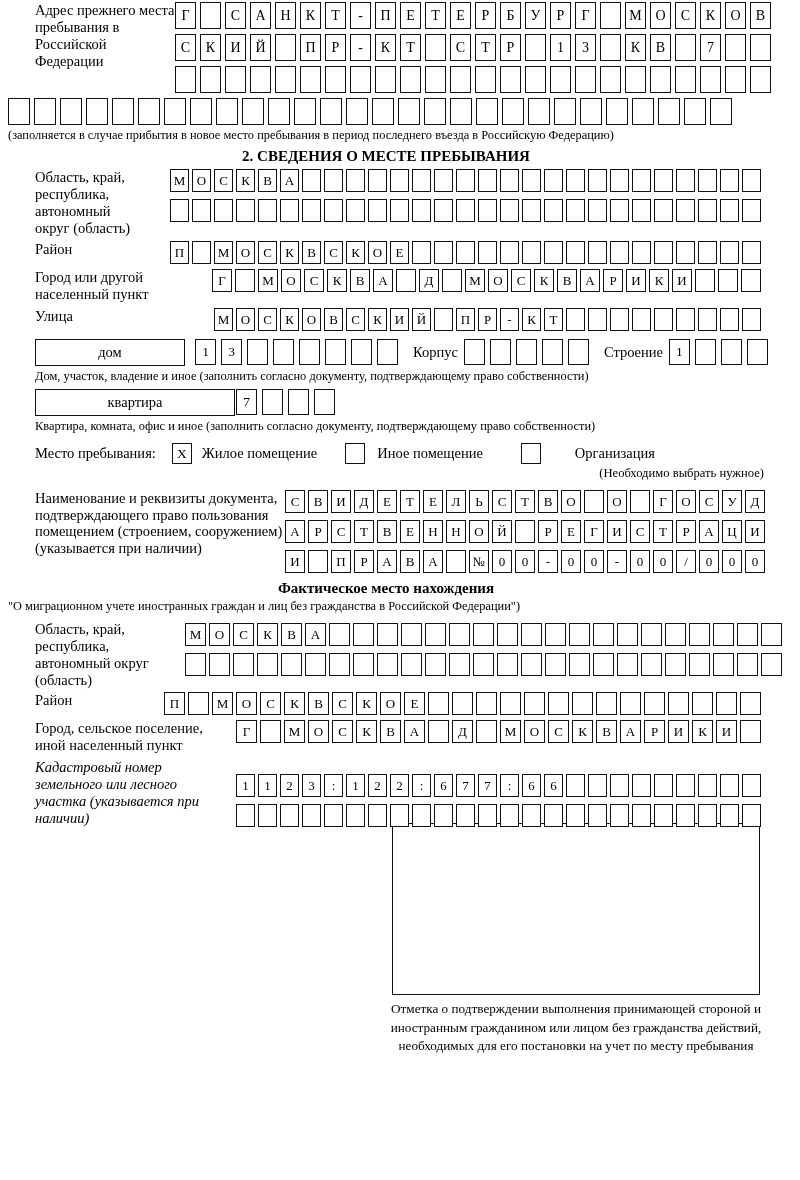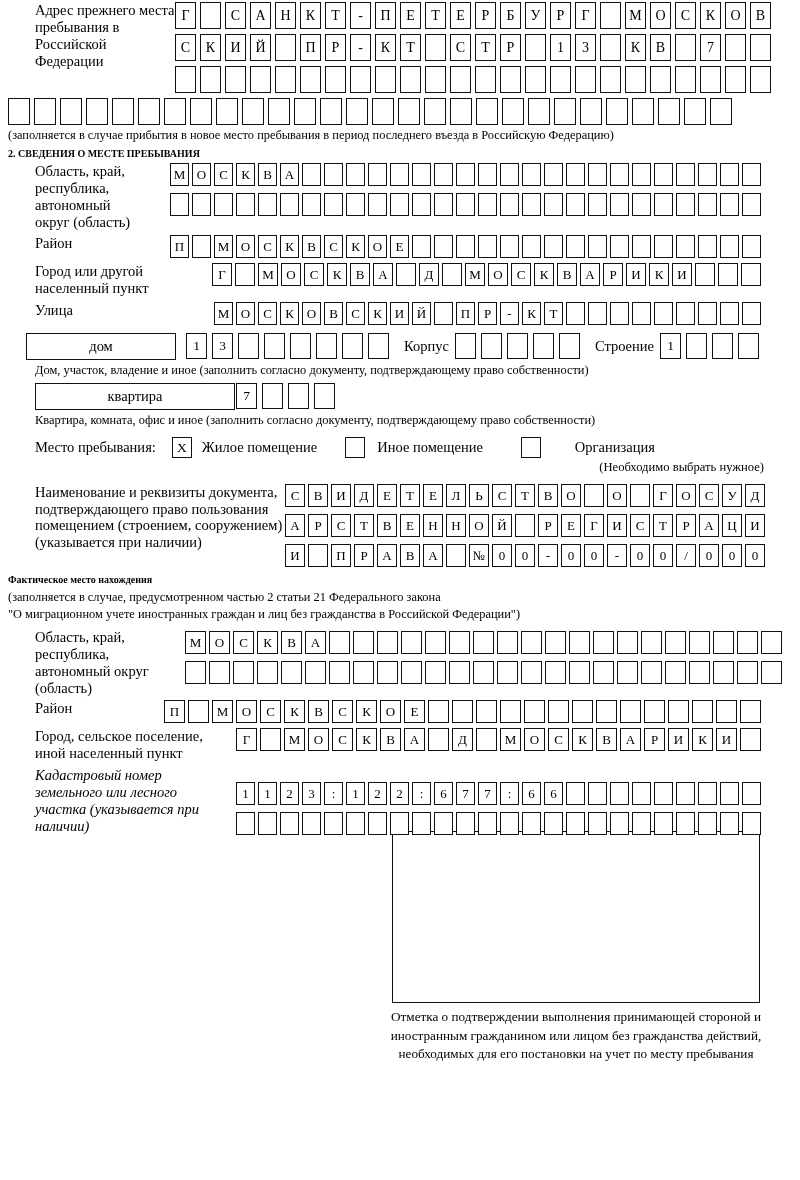--- a/index.html
+++ b/index.html
@@ -25,24 +25,24 @@
   .cells-s  .cell{width:19px;height:23px;margin-right:3px;}
   .cells-w  .cell{width:21px;height:23px;margin-right:3px;}
   .cells-d  .cell{width:20px;height:23px;margin-right:3px;}
   .cells-h  .cell{width:21px;height:26px;margin-right:5px;font-size:13.5px;}
 
   .colA{display:flex;flex-direction:column;gap:5px;}
   .row4{margin-top:5px;}
   .caption{font-size:12.4px;}
   .center{text-align:left;}
   .cap-left{padding-left:27px;margin-top:3px;}
-  .sec-title{font-size:10px;font-weight:bold;margin-top:5px;}
+  .sec-title{font-size:15px;font-weight:bold;text-align:center;margin-top:5px;}
 
   .mt4{margin-top:4px;} .mt3{margin-top:3px;} .mt5{margin-top:5px;} .mt7{margin-top:7px;}
-  .mt8{margin-top:8px;justify-content:flex-end;} .mt9{margin-top:9px;} .mt2{margin-top:2px;}
+  .mt8{margin-top:8px;} .mt9{margin-top:9px;} .mt2{margin-top:2px;}
 
   .inline-box{box-sizing:border-box;border:1.5px solid #111;height:27px;display:flex;
               align-items:center;justify-content:center;font-size:14.5px;flex:none;}
   .house-box{width:150px;margin-right:10px;}
   .apt-box{width:200px;margin-right:1px;}
   .inline-lab{font-size:14.5px;line-height:27px;flex:none;}
   .house-line .inline-lab{margin:0 6px 0 10px;}
 
   .stay-line{font-size:14.5px;align-items:center;}
   .stay-label{flex:none;}
@@ -466,21 +466,20 @@
           <span class="cell">0</span>
           <span class="cell">/</span>
           <span class="cell">0</span>
           <span class="cell">0</span>
           <span class="cell">0</span>
         </div>
     </div>
   </div>
 
   <div class="sec-title mt7">Фактическое место нахождения</div>
-  <div class="caption center mt5">(заполняется в случае, предусмотренном частью 2 статьи 21 Федерального закона</div>
   <div class="caption center mt2">"О миграционном учете иностранных граждан и лиц без гражданства в Российской Федерации")</div>
 
   <div class="frow mt7">
     <div class="flabel w150">Область, край, республика, автономный округ (область)</div>
     <div class="colcells mt2">
       <div class="cells cells-w">
           <span class="cell">М</span>
           <span class="cell">О</span>
           <span class="cell">С</span>
           <span class="cell">К</span>

